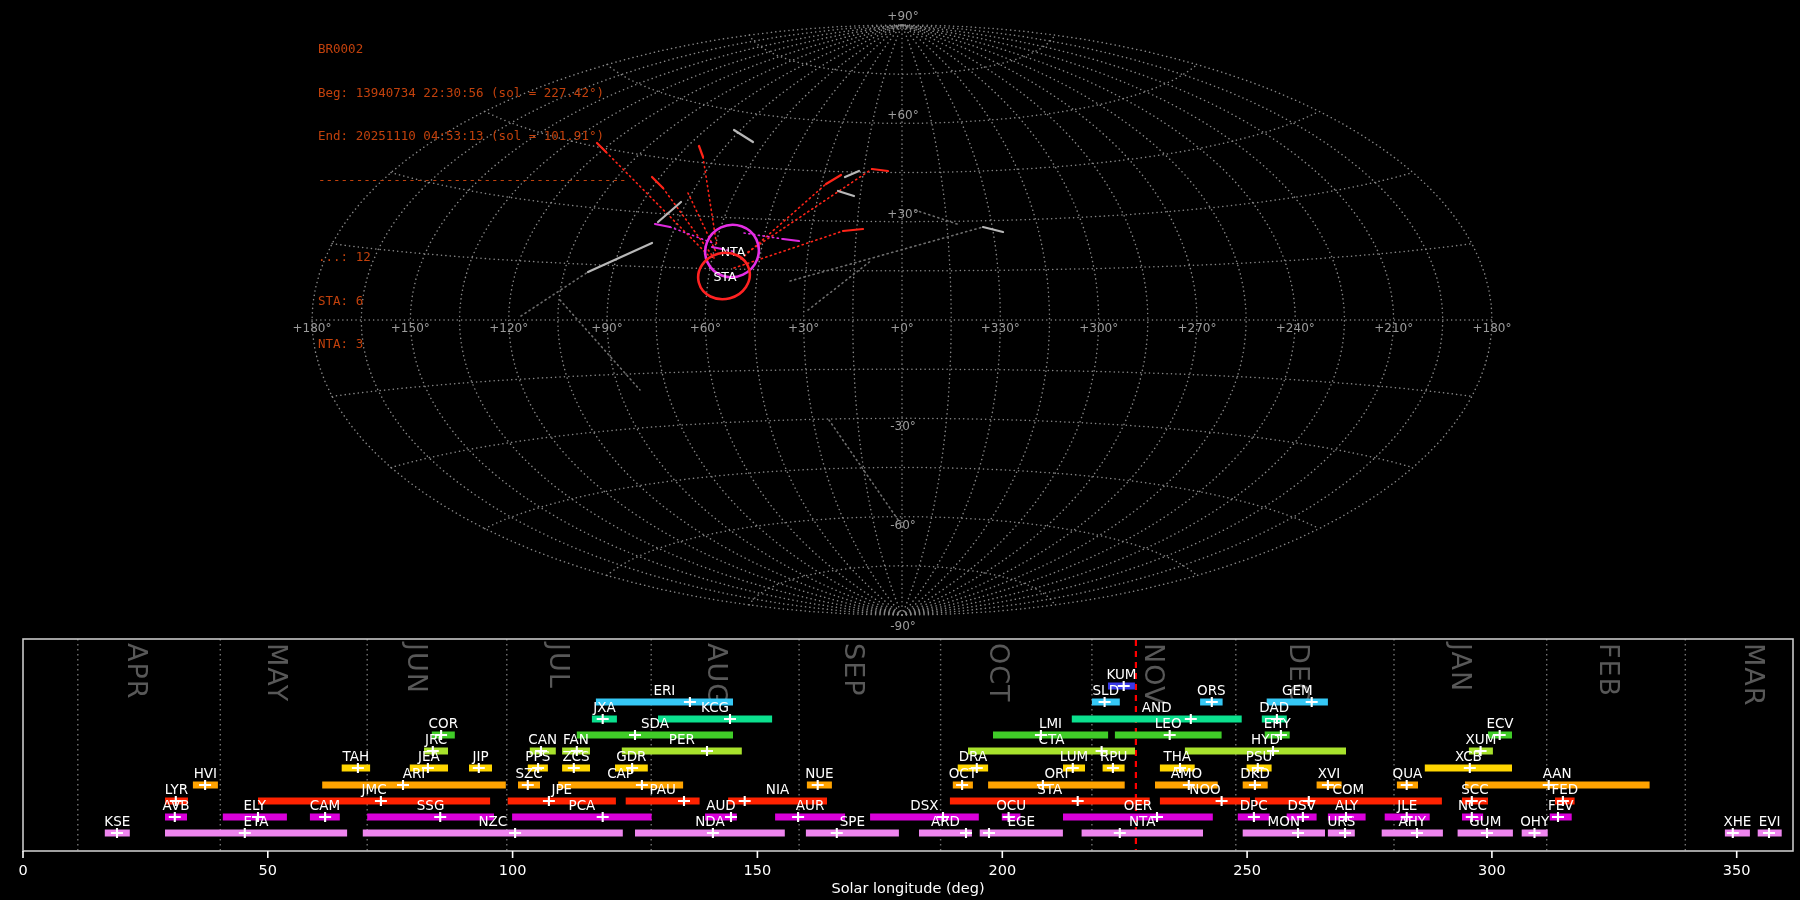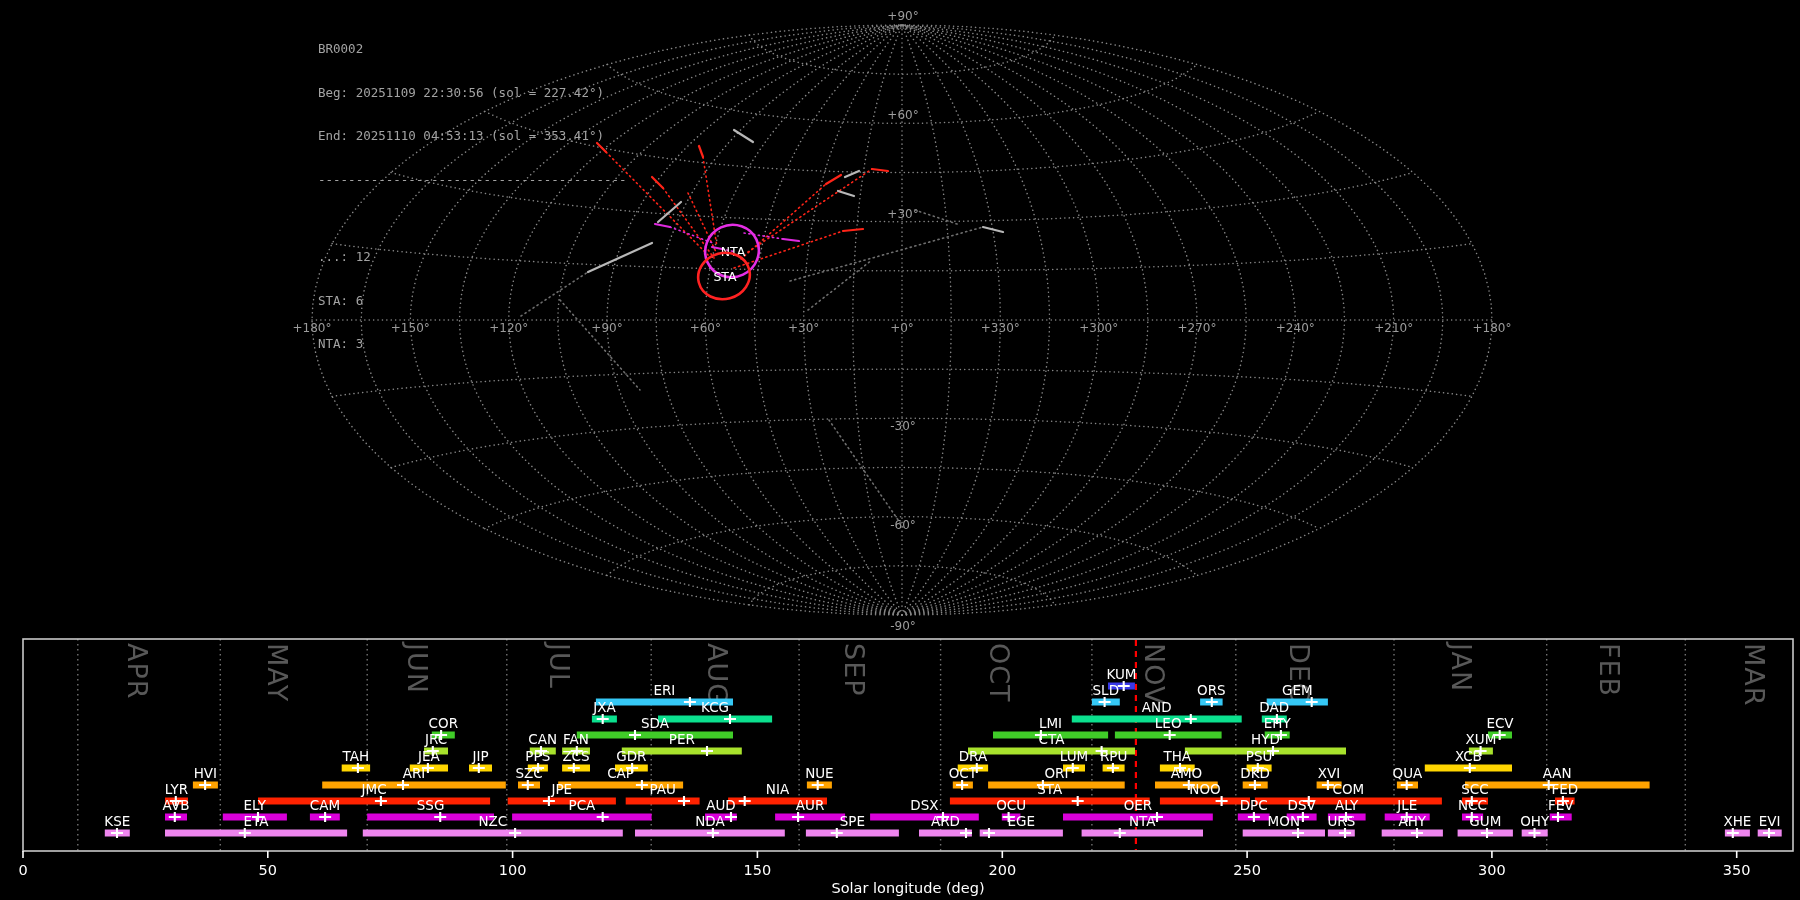--- a/index.html
+++ b/index.html
@@ -1,18 +1,18 @@
 <!DOCTYPE html>
 <html><head>
 <meta charset="utf-8">
 <style>
   html,body{margin:0;padding:0;background:#000;}
   #screen{position:relative;width:1800px;height:900px;background:#000;overflow:hidden;
           font-family:"DejaVu Sans",sans-serif;}
-  #obs-header{position:absolute;left:318px;top:13px;color:#a3a3a3;
+  #obs-header{position:absolute;left:318px;top:13px;color:#c2410c;
               font-family:"DejaVu Sans Mono",monospace;font-size:12.5px;line-height:14.5px;
               white-space:pre;}
   #obs-header .gap{height:5px;}
   svg text{font-family:"DejaVu Sans",sans-serif;}
 </style>
 </head>
 <body>
 
 <div id="screen">
 
@@ -422,21 +422,21 @@
           <text x="1491.9" y="875" fill="#fff" font-size="14.5" text-anchor="middle">300</text>
           <line x1="1736.7" y1="851" x2="1736.7" y2="858" stroke="#fff" stroke-width="1.6"></line>
           <text x="1736.7" y="875" fill="#fff" font-size="14.5" text-anchor="middle">350</text>
           <text x="908.0" y="881" fill="#fff" font-size="14.5" text-anchor="middle" dy="12">Solar longitude (deg)</text>
         </g>
       </g>
   </svg>
 
   <div id="obs-header">
     <div>BR0002</div>
-    <div>Beg: 20251109 22:30:56 (sol = 227.42°)</div>
-    <div>End: 20251110 04:53:13 (sol = 353.41°)</div>
+    <div>Beg: 13940734 22:30:56 (sol = 227.42°)</div>
+    <div>End: 20251110 04:53:13 (sol = 101.91°)</div>
     <div>-----------------------------------------</div>
     <div class="gap"></div>
     <div><span>...</span>: <span>12</span></div>
     <div><span>STA</span>: <span>6</span></div>
     <div><span>NTA</span>: <span>3</span></div>
   </div>
 </div>
 
 </body></html>

